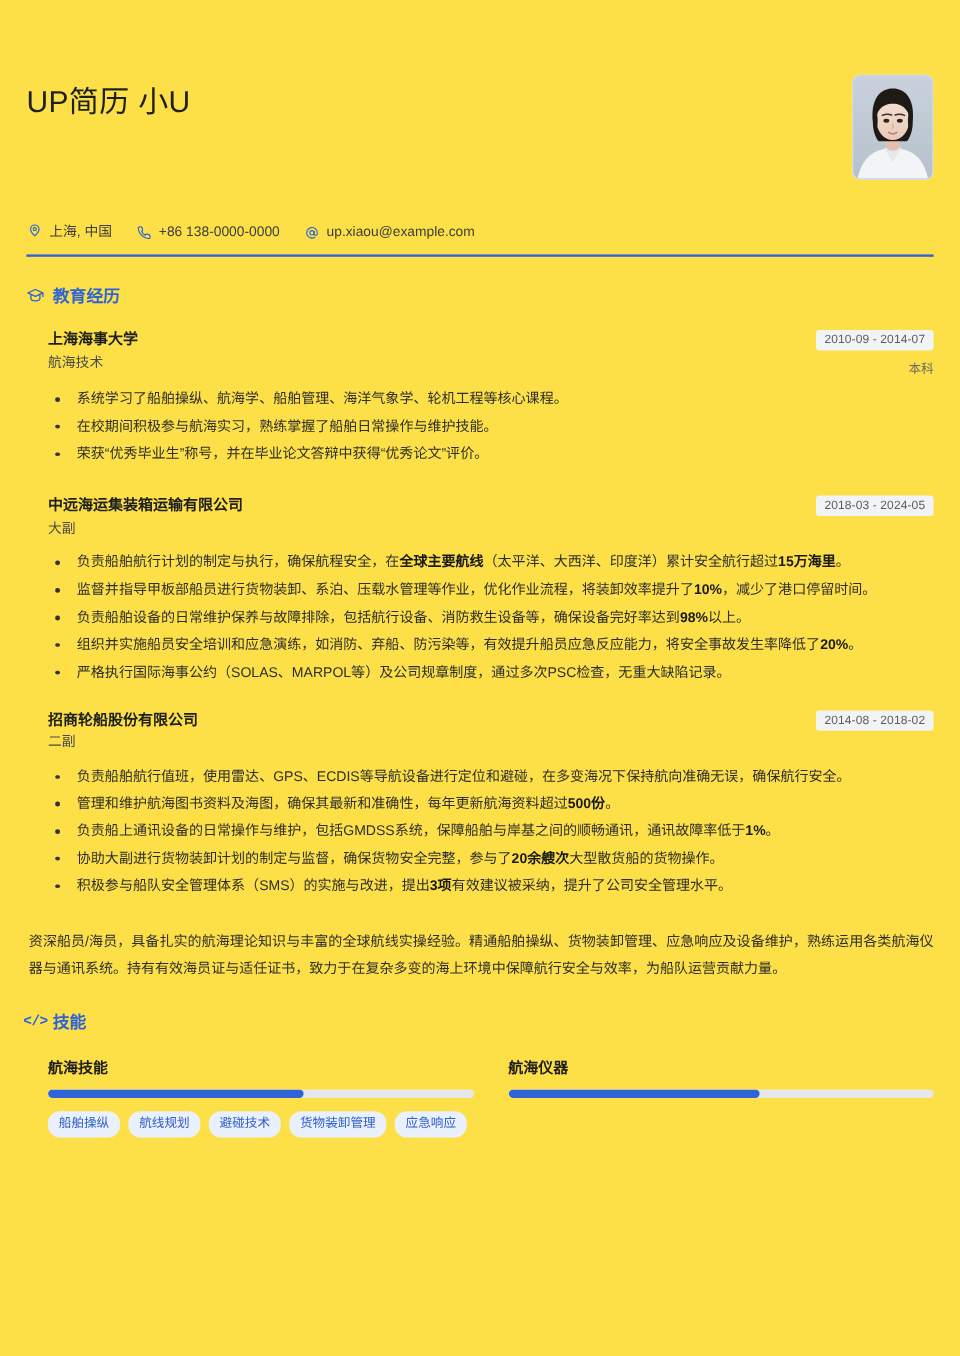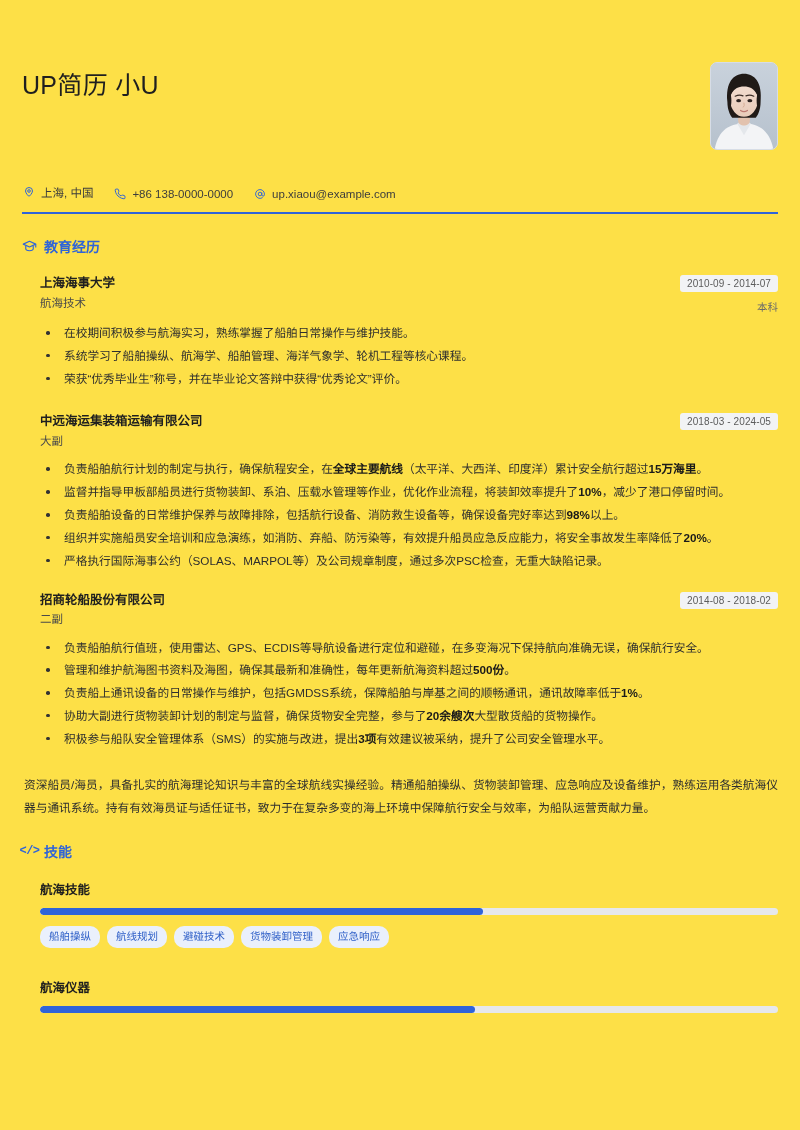--- a/index.html
+++ b/index.html
@@ -204,21 +204,21 @@
     font-size: 11.7px;
     line-height: 2.0;
     color: #2e2e2e;
     text-align: justify;
     padding-left: 2px;
   }
 
   
   .skills-grid {
     display: grid;
-    grid-template-columns: 1fr;
+    grid-template-columns: 1fr 1fr;
     column-gap: 28px;
     row-gap: 20px;
     padding-left: 18px;
     gap: 29px;
   }
 
   .skill-group-name {
     font-size: 12.5px;
     font-weight: 700;
     color: #1f1f1f;
@@ -354,22 +354,22 @@
         <div>
           <div class="entry-org">上海海事大学</div>
           <div class="entry-role">航海技术</div>
         </div>
         <div class="entry-meta">
           <span class="date-badge">2010-09 - 2014-07</span>
           <span class="degree-label">本科</span>
         </div>
       </div>
       <ul class="bullets">
+          <li>系统学习了船舶操纵、航海学、船舶管理、海洋气象学、轮机工程等核心课程。</li>
           <li>在校期间积极参与航海实习，熟练掌握了船舶日常操作与维护技能。</li>
-          <li>系统学习了船舶操纵、航海学、船舶管理、海洋气象学、轮机工程等核心课程。</li>
           <li>荣获“优秀毕业生”称号，并在毕业论文答辩中获得“优秀论文”评价。</li>
         </ul>
     </div>
   </div>
 
   <div class="section">
 
     <div class="entry">
       <div class="entry-head">
         <div>

